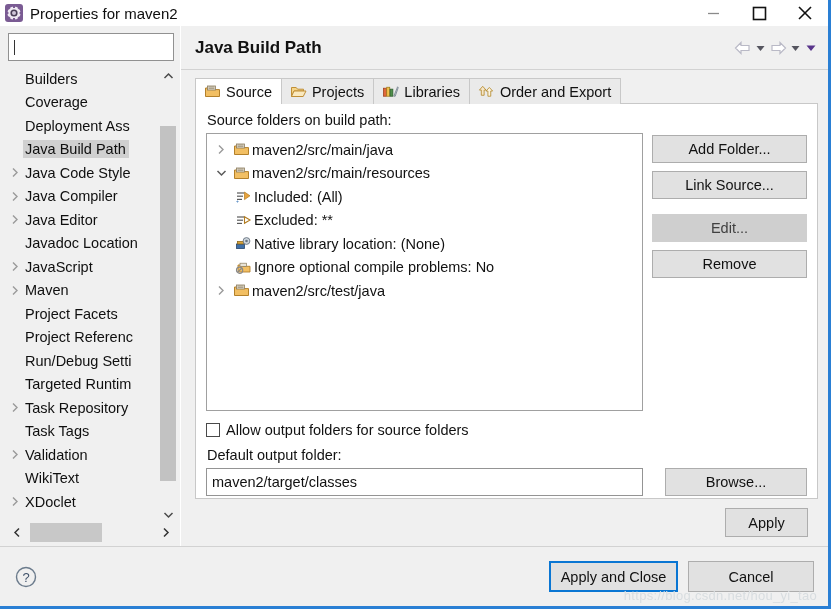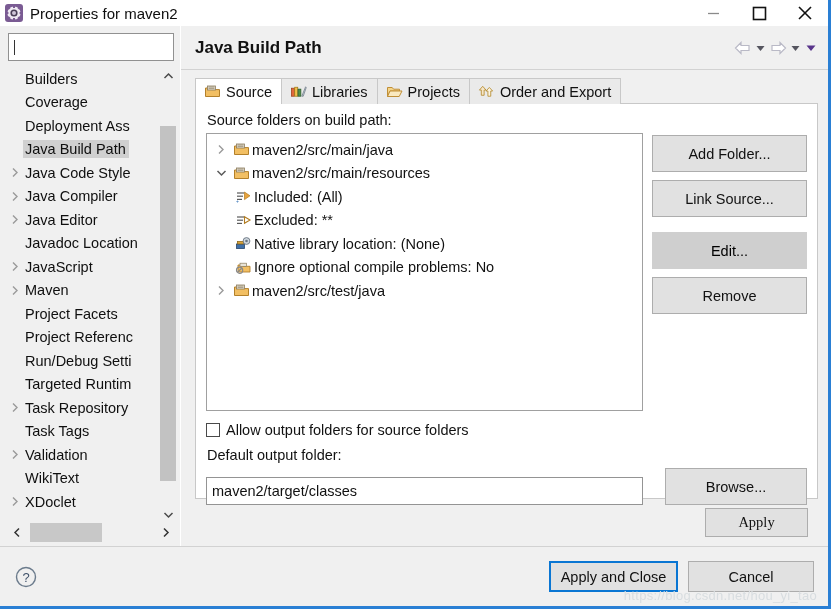--- a/index.html
+++ b/index.html
@@ -141,42 +141,42 @@
     padding:4px 2px 2px 4px; overflow:hidden;
   }
   .src-node { height:23.5px; display:flex; align-items:center; white-space:nowrap; }
   .src-arrow { width:20px; flex:0 0 20px; display:flex; align-items:center; justify-content:center; }
   .src-icon { width:21px; flex:0 0 21px; display:flex; align-items:center; justify-content:center; }
   .src-text { font-size:14.5px; color:#111; }
   .indent-1 { padding-left:22px; }
 
   .btn-col { display:flex; flex-direction:column; gap:8px; padding-top:2px; width:172px; }
   .btn {
-    height:37px; border:1px solid #adadad; background:#e1e1e1;
+    height:28px; border:1px solid #adadad; background:#e1e1e1;
     font-size:14.5px; color:#111; display:flex; align-items:center; justify-content:center;
     font-family:"Liberation Sans", sans-serif;
   }
-  .btn.disabled { color:#000000; background:#cfcfcf; border-color:#cfcfcf; }
+  .btn.disabled { color:#404040; background:#cfcfcf; border-color:#cfcfcf; }
   .btn.spaced { margin-top:7px; }
 
   .chk-row { display:flex; align-items:center; gap:6px; margin-top:11px; }
   .chk { width:14px; height:14px; border:1px solid #4a4a4a; background:#fff; flex:0 0 auto; }
   .chk-label { font-size:14.5px; color:#111; }
   .out-label { font-size:14.5px; color:#111; margin:9px 0 5px 1px; }
   .out-row { display:flex; gap:9px; align-items:flex-end; }
   .out-input {
     width:437px; flex:0 0 437px; height:28px; border:1px solid #949494; background:#fff;
     display:flex; align-items:center; padding-left:5px; font-size:14.5px; color:#111;
   }
 
   .apply-row {
     flex:0 0 auto; display:flex; justify-content:flex-end;
     padding:9px 10px 9px 0;
   }
-  .btn-apply { width:103px; height:29px;font-family:Liberation Serif, serif; }
+  .btn-apply { width:83px; height:29px; }
 
   
   .footer {
     flex:0 0 auto; height:60px; background:#f0f0f0;
     border-top:1px solid #d2d2d2;
     display:flex; align-items:center; padding:0 14px 0 14px;
     position:relative;
   }
   .help-icon { width:24px; height:24px; flex:0 0 auto; }
   .footer-btns { margin-left:auto; display:flex; gap:10px; align-items:flex-start; }
@@ -432,37 +432,37 @@
                 <path d="M1.5 4 L6 4 L7.4 5.6 L15.5 5.6 L15.5 12.5 L1.5 12.5 Z" fill="#f2bf63" stroke="#b3802a" stroke-width="1"></path>
                 <rect x="3.5" y="2" width="8" height="4" fill="#e8e4d9" stroke="#8a7b5c" stroke-width=".8"></rect>
                 <line x1="4.5" y1="3" x2="10.5" y2="3" stroke="#8a7b5c" stroke-width=".7"></line>
                 <line x1="4.5" y1="4.4" x2="10.5" y2="4.4" stroke="#8a7b5c" stroke-width=".7"></line>
               </svg>
             </span>
             <span>Source</span>
           </div>
           <div class="tab">
             <span class="tab-icon">
+              <svg width="17" height="15" viewBox="0 0 17 15">
+                <path d="M1.5 3.5 L6.2 3.5 L7.6 5.2 L13.5 5.2 L13.5 7 L4 7 L1.5 12.5 Z" fill="#f5d589" stroke="#c08f37" stroke-width="1"></path>
+                <path d="M4 7 L16 7 L13.2 12.5 L1.5 12.5 Z" fill="#fae9bf" stroke="#c08f37" stroke-width="1"></path>
+              </svg>
+            </span>
+            <span>Projects</span>
+          </div>
+          <div class="tab">
+            <span class="tab-icon">
               <svg width="18" height="15" viewBox="0 0 18 15">
                 <rect x="1.5" y="4" width="3.2" height="8.5" fill="#e0683a" stroke="#9c3f1c" stroke-width=".8"></rect>
                 <rect x="5" y="3" width="3.2" height="9.5" fill="#f2c14c" stroke="#a07a16" stroke-width=".8"></rect>
                 <rect x="8.5" y="5" width="3" height="7.5" fill="#4e8f4a" stroke="#2d5c2b" stroke-width=".8"></rect>
                 <polygon points="12.5,12.5 16.5,2.5 17.2,3.4 14,12.5" fill="#cfd7df" stroke="#6d7a86" stroke-width=".8"></polygon>
               </svg>
             </span>
             <span>Libraries</span>
-          </div>
-          <div class="tab">
-            <span class="tab-icon">
-              <svg width="17" height="15" viewBox="0 0 17 15">
-                <path d="M1.5 3.5 L6.2 3.5 L7.6 5.2 L13.5 5.2 L13.5 7 L4 7 L1.5 12.5 Z" fill="#f5d589" stroke="#c08f37" stroke-width="1"></path>
-                <path d="M4 7 L16 7 L13.2 12.5 L1.5 12.5 Z" fill="#fae9bf" stroke="#c08f37" stroke-width="1"></path>
-              </svg>
-            </span>
-            <span>Projects</span>
           </div>
           <div class="tab">
             <span class="tab-icon">
               <svg width="18" height="15" viewBox="0 0 18 15">
                 <path d="M3.5 11.5 L3.5 6 L1.5 6 L5 2 L8.5 6 L6.5 6 L6.5 11.5 Z" fill="#f6e6c8" stroke="#b58b2f" stroke-width=".9"></path>
                 <path d="M10.5 12.5 L10.5 7 L8.5 7 L12 3.2 L15.5 7 L13.5 7 L13.5 12.5 Z" fill="#fbf3e0" stroke="#b58b2f" stroke-width=".9"></path>
               </svg>
             </span>
             <span>Order and Export</span>
           </div>

